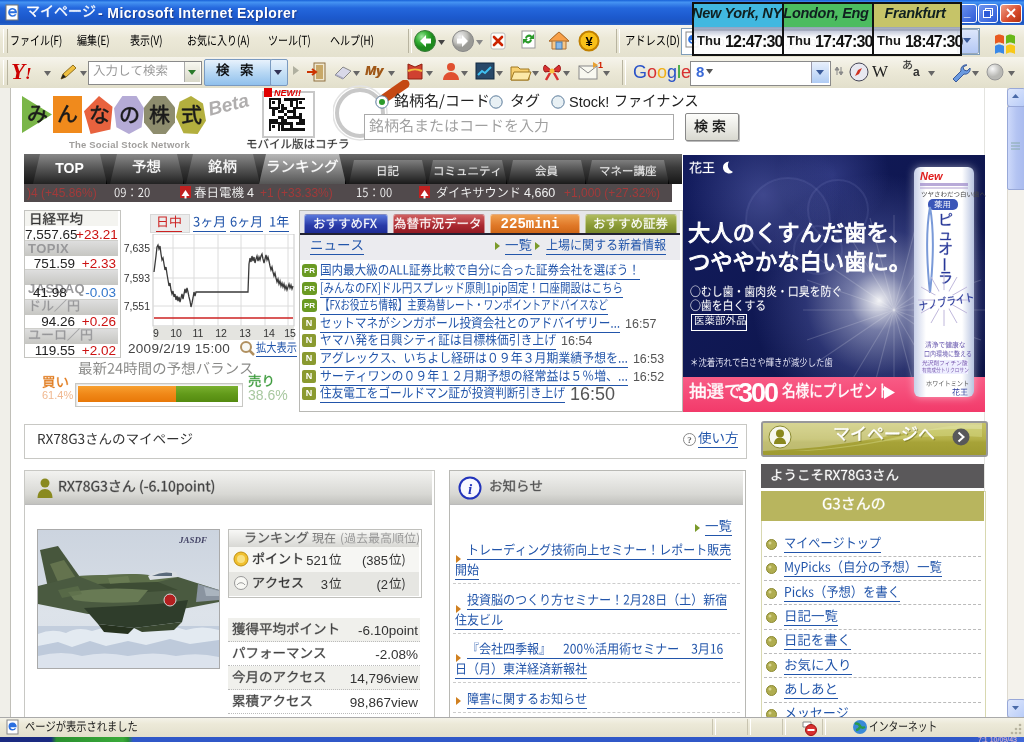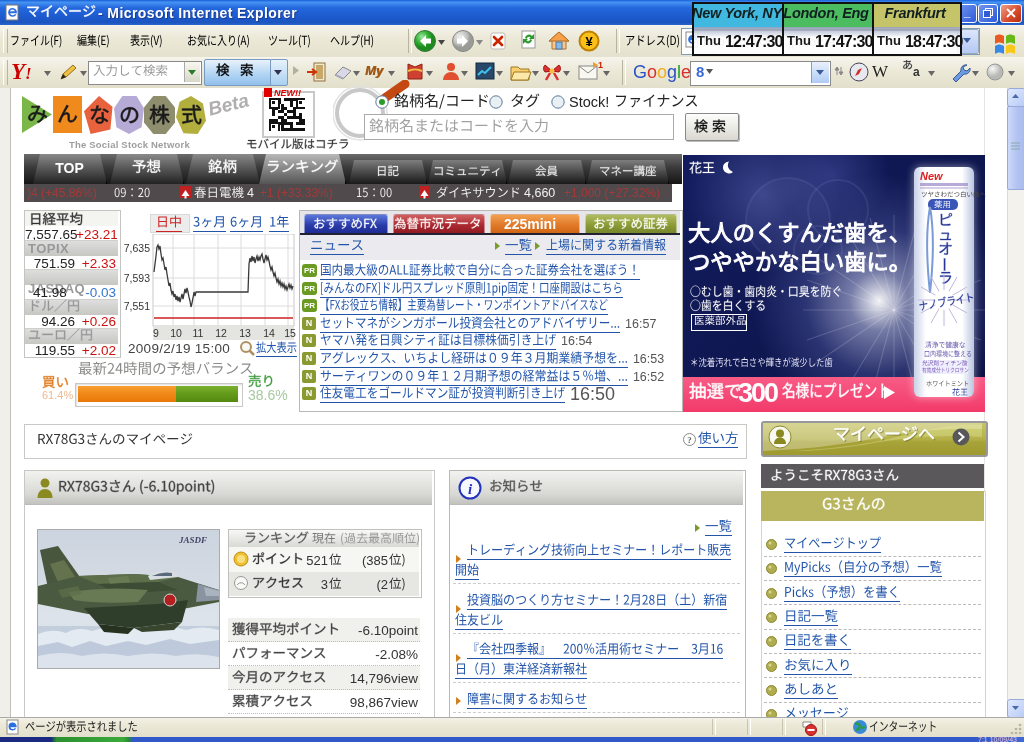--- a/index.html
+++ b/index.html
@@ -824,21 +824,21 @@
       <use href="#g116" x="0"></use>
       <use href="#g117" x="200"></use>
       <use href="#g118" x="400"></use>
       <use href="#g119" x="600"></use>
       <use href="#g120" x="800"></use>
       <use href="#g3" x="1000"></use>
       <use href="#g56" x="1200"></use>
     </g>
   </svg>
 <div class="a" style="left:490px;top:214px;width:88px;height:19px;background:linear-gradient(180deg,#f0a050,#e07828 55%,#cc6414);border-radius:3px 3px 0 0;border:1px solid rgba(255,255,255,0.45);border-bottom:none;"></div>
-<div class="a" style="left:490px;top:216px;font-size:14px;color:#fff;font-weight:bold;width:80px;text-align:center;font-family:Liberation Sans, sans-serif;line-height:16.8px;white-space:nowrap;">225mini</div>
+<div class="a" style="left:490px;top:216px;font-size:14px;color:#fff;font-weight:bold;width:80px;text-align:center;font-family:Liberation Mono, monospace;line-height:16.8px;white-space:nowrap;">225mini</div>
 <div class="a" style="left:585px;top:214px;width:90px;height:19px;background:linear-gradient(180deg,#b0bc60,#8a9a34 55%,#74842a);border-radius:3px 3px 0 0;border:1px solid rgba(255,255,255,0.45);border-bottom:none;"></div>
 <svg style="position:absolute;left:592.5px;top:217px;overflow:visible;fill:#fff;stroke:#fff;stroke-width:5.0;" width="75" height="15">
     <g transform="translate(0,11) scale(0.0625,-0.0625)">
       <use href="#g17" x="0"></use>
       <use href="#g113" x="200"></use>
       <use href="#g113" x="400"></use>
       <use href="#g114" x="600"></use>
       <use href="#g121" x="800"></use>
       <use href="#g122" x="1000"></use>
     </g>

